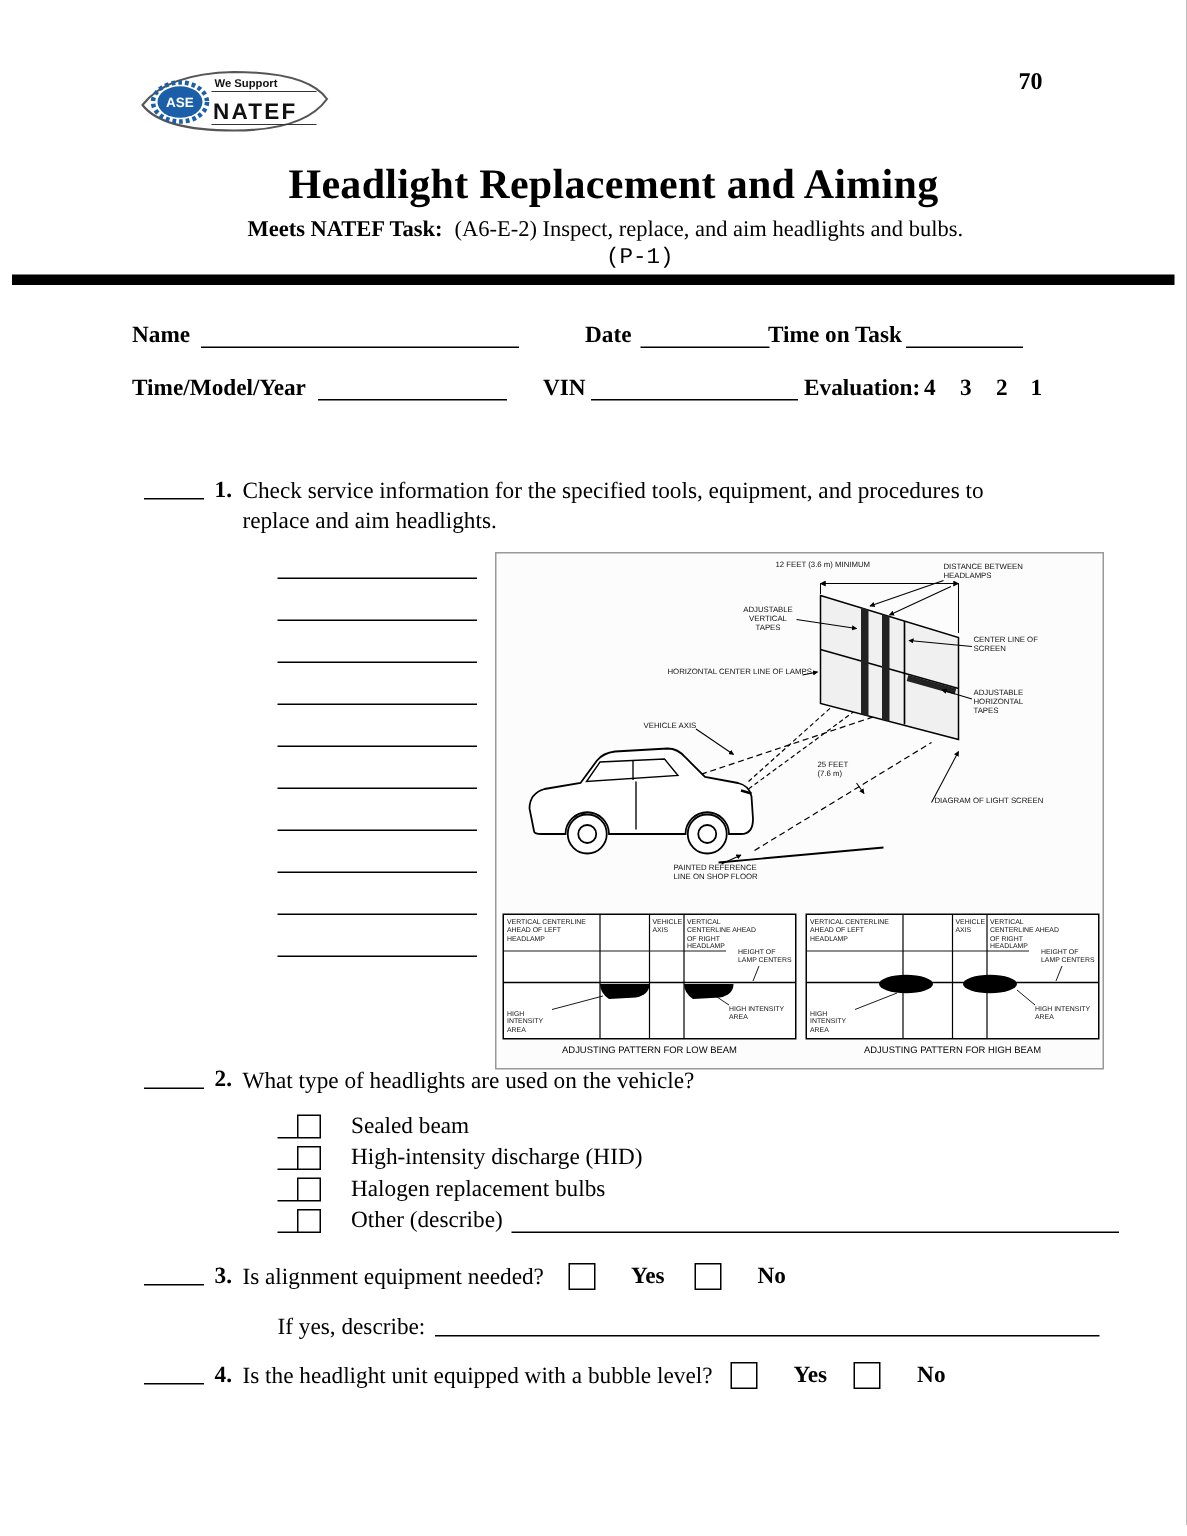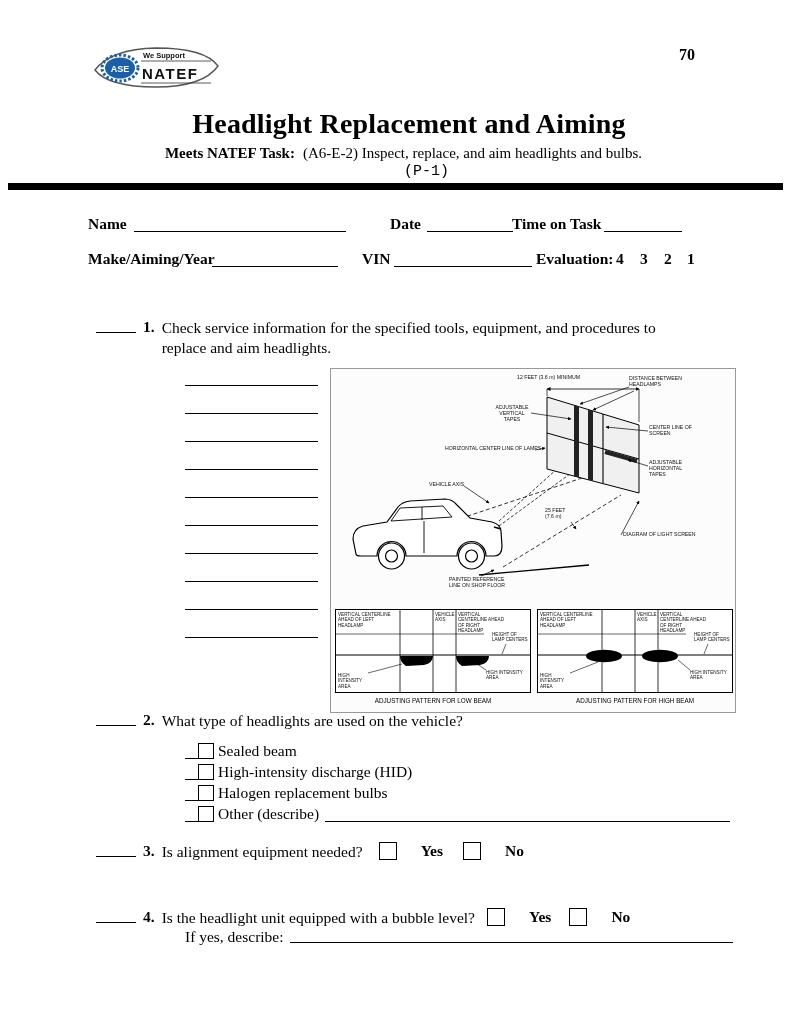--- a/index.html
+++ b/index.html
@@ -30,23 +30,23 @@
   .qtext { line-height:1.3; }
   .nowrap { white-space:nowrap; }
   .cb { width:18px; height:18px; border:1.6px solid #000; flex:none; background:#fff; }
   .yn { font-weight:bold; margin-left:24px; }
   .wlines { position:absolute; left:185px; top:358px; width:133px; }
   .wline { height:28px; border-bottom:1.2px solid #000; }
   .opts { position:absolute; left:185px; top:738px; font-size:15.5px; }
   .opt { display:flex; align-items:flex-end; height:21px; }
   .opt-tick { width:13px; height:16px; border-bottom:1.3px solid #000; flex:none; }
   .opt-box { width:16px; height:16px; border:1.5px solid #000; flex:none; background:#fff; }
-  .opt-label { margin-left:4px; line-height:1.05; white-space:nowrap; }
+  .opt-label { margin-left:20px; line-height:1.05; white-space:nowrap; }
   .opt-line { height:16px; border-bottom:1.4px solid #000; width:405px; margin-left:6px; }
-  .ifyes { position:absolute; left:185px; top:928px; display:flex; align-items:flex-start; font-size:15.5px; }
+  .ifyes { position:absolute; left:185px; top:876px; display:flex; align-items:flex-start; font-size:15.5px; }
   .ifyes-line { height:15px; border-bottom:1.4px solid #000; width:443px; margin-left:6px; }
   
   .diagram { position:absolute; left:330px; top:368px; width:406px; height:345px;
              border:1px solid #999; background:#fcfcfc; }
   .art { position:absolute; left:0; top:0; }
   .dlabel { position:absolute; font-family:"Liberation Sans", sans-serif; font-size:5.2px;
             line-height:1.2; color:#111; }
   .panel { position:absolute; top:240px; width:196px; height:84px; border:1px solid #000; background:#fff; }
   .panel.low { left:4px; } .panel.high { left:206px; }
   .plabel { position:absolute; font-family:"Liberation Sans", sans-serif; font-size:4.6px;
@@ -88,21 +88,21 @@
   <div class="frm" style="top:215px;">
     <span class="f" style="left:88px">Name</span>
     <span class="bl" style="left:134px; width:212px"></span>
     <span class="f" style="left:390px">Date</span>
     <span class="bl" style="left:427px; width:86px"></span>
     <span class="f" style="left:512px">Time on Task</span>
     <span class="bl" style="left:604px; width:78px"></span>
   </div>
 
   <div class="frm" style="top:250px;">
-    <span class="f" style="left:88px">Make/Aiming/Year</span>
+    <span class="f" style="left:88px">Time/Model/Year</span>
     <span class="bl" style="left:212px; width:126px"></span>
     <span class="f" style="left:362px">VIN</span>
     <span class="bl" style="left:394px; width:138px"></span>
     <span class="f" style="left:536px">Evaluation:</span>
     <span class="f" style="left:616px">4</span>
     <span class="f" style="left:640px">3</span>
     <span class="f" style="left:664px">2</span>
     <span class="f" style="left:687px">1</span>
   </div>
 

